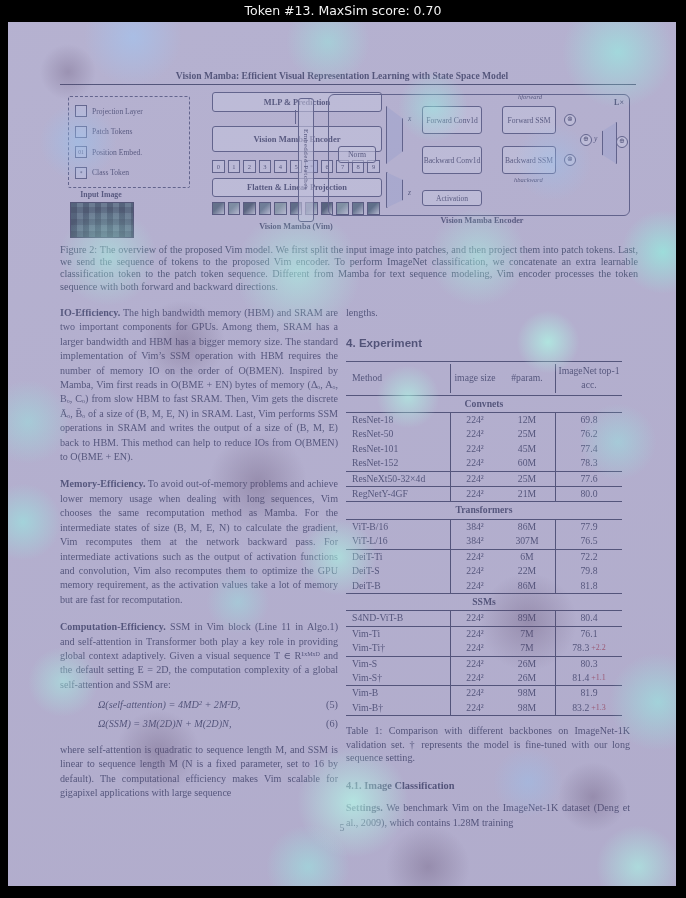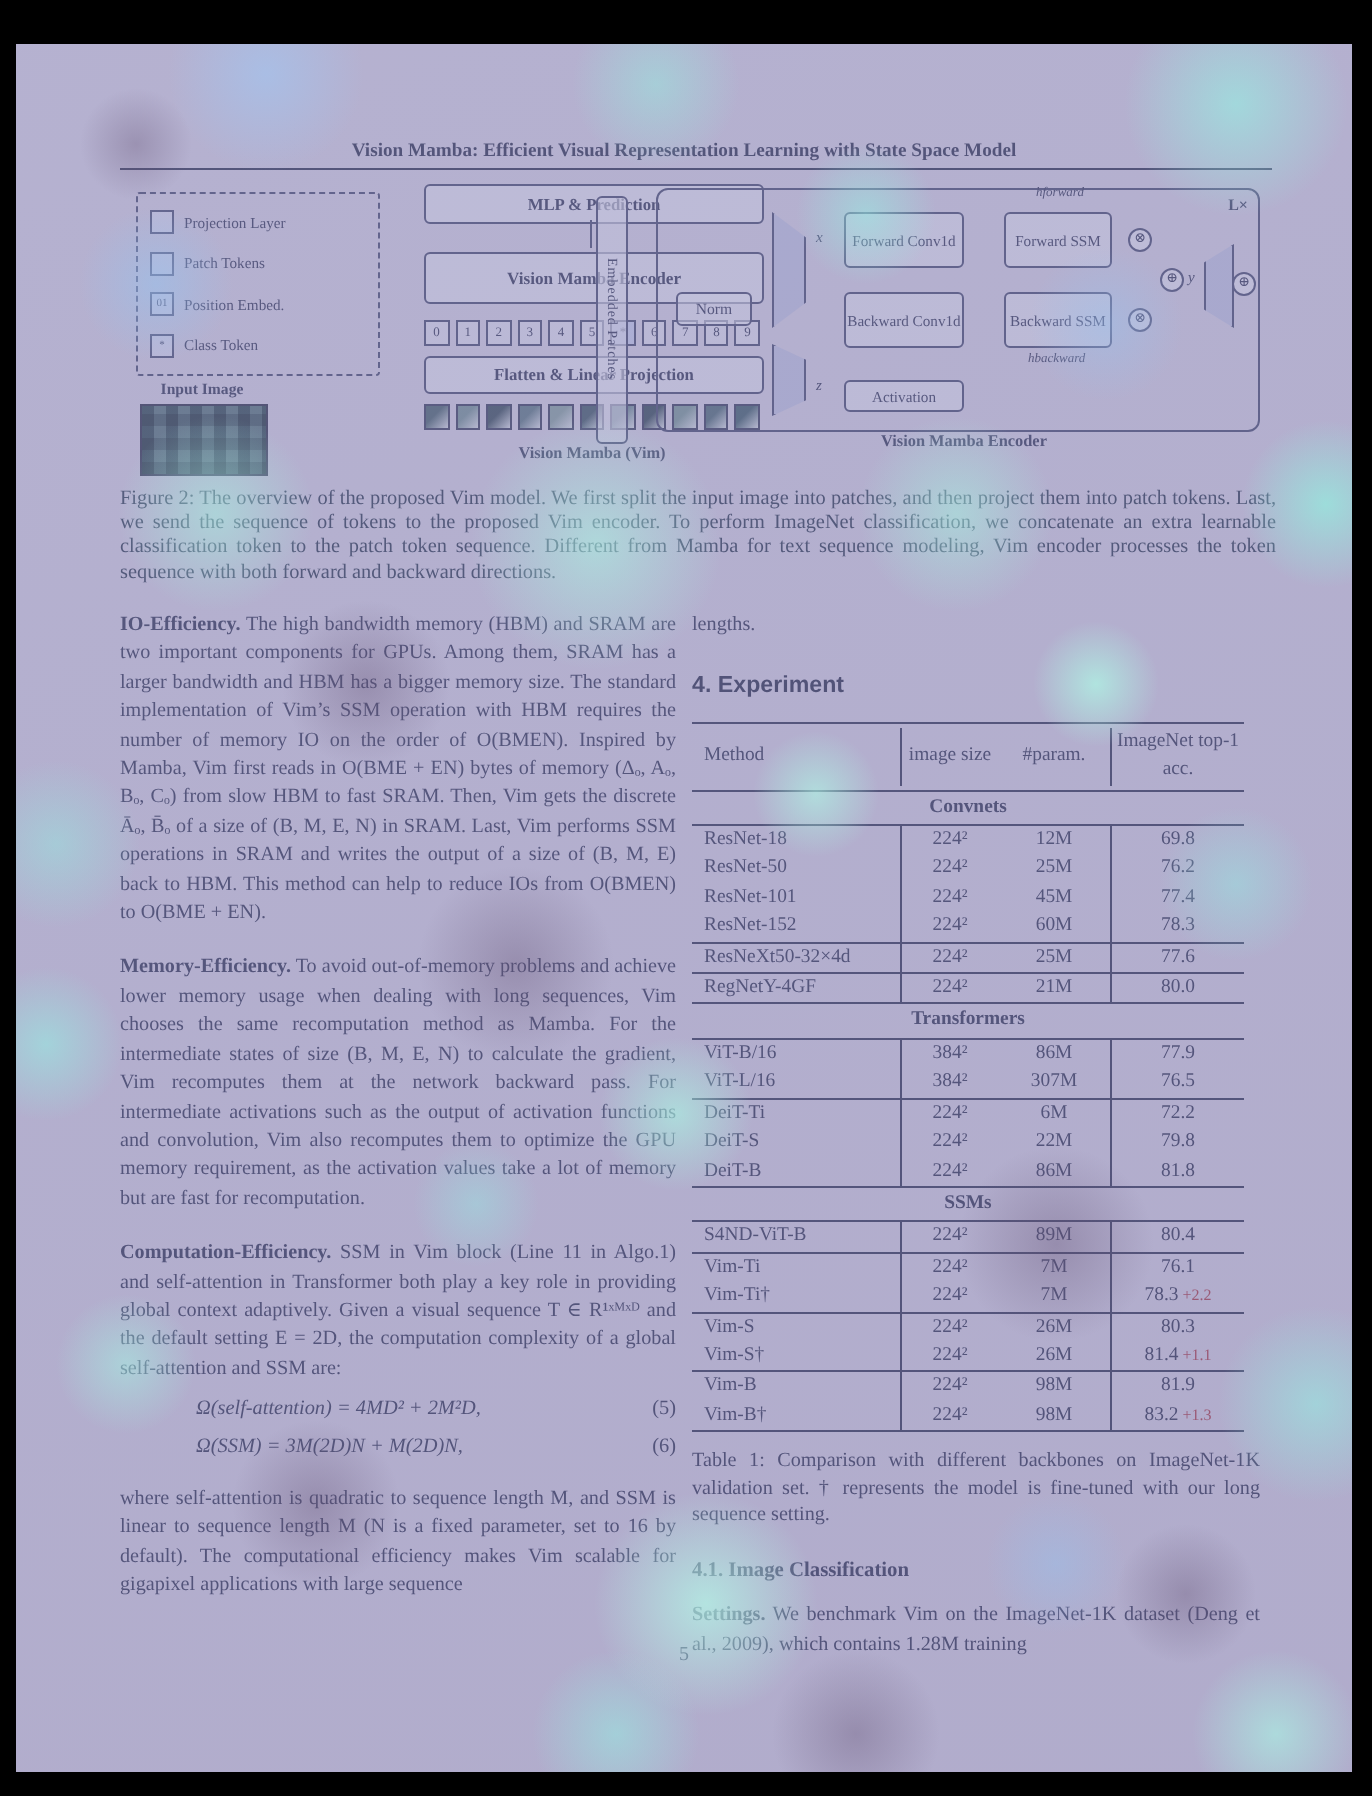--- a/index.html
+++ b/index.html
@@ -112,20 +112,23 @@
   .block-start{border-top:1px solid #232a4a;}
   .t-bottom{border-bottom:1.4px solid #232a4a;}
   .delta{color:#a33440;font-size:8px;}
   #table-caption{margin-top:8px;font-size:10.1px;line-height:13.6px;text-align:justify;}
   #page-number{position:absolute;left:0;top:800px;width:668px;text-align:center;font-size:10px;color:#2a3150;}
 </style>
 </head>
 <body>
 
 <div id="frame">
+  <div id="titlebar">
+    <span>Token #13. MaxSim score: 0.70</span>
+  </div>
 
   <div id="page">
 
     <div id="paper-title" class="txt">Vision Mamba: Efficient Visual Representation Learning with State Space Model</div>
     <div id="title-rule"></div>
 
     <div id="figure">
 
       <div id="legend-box">
           <div class="legend-item">

